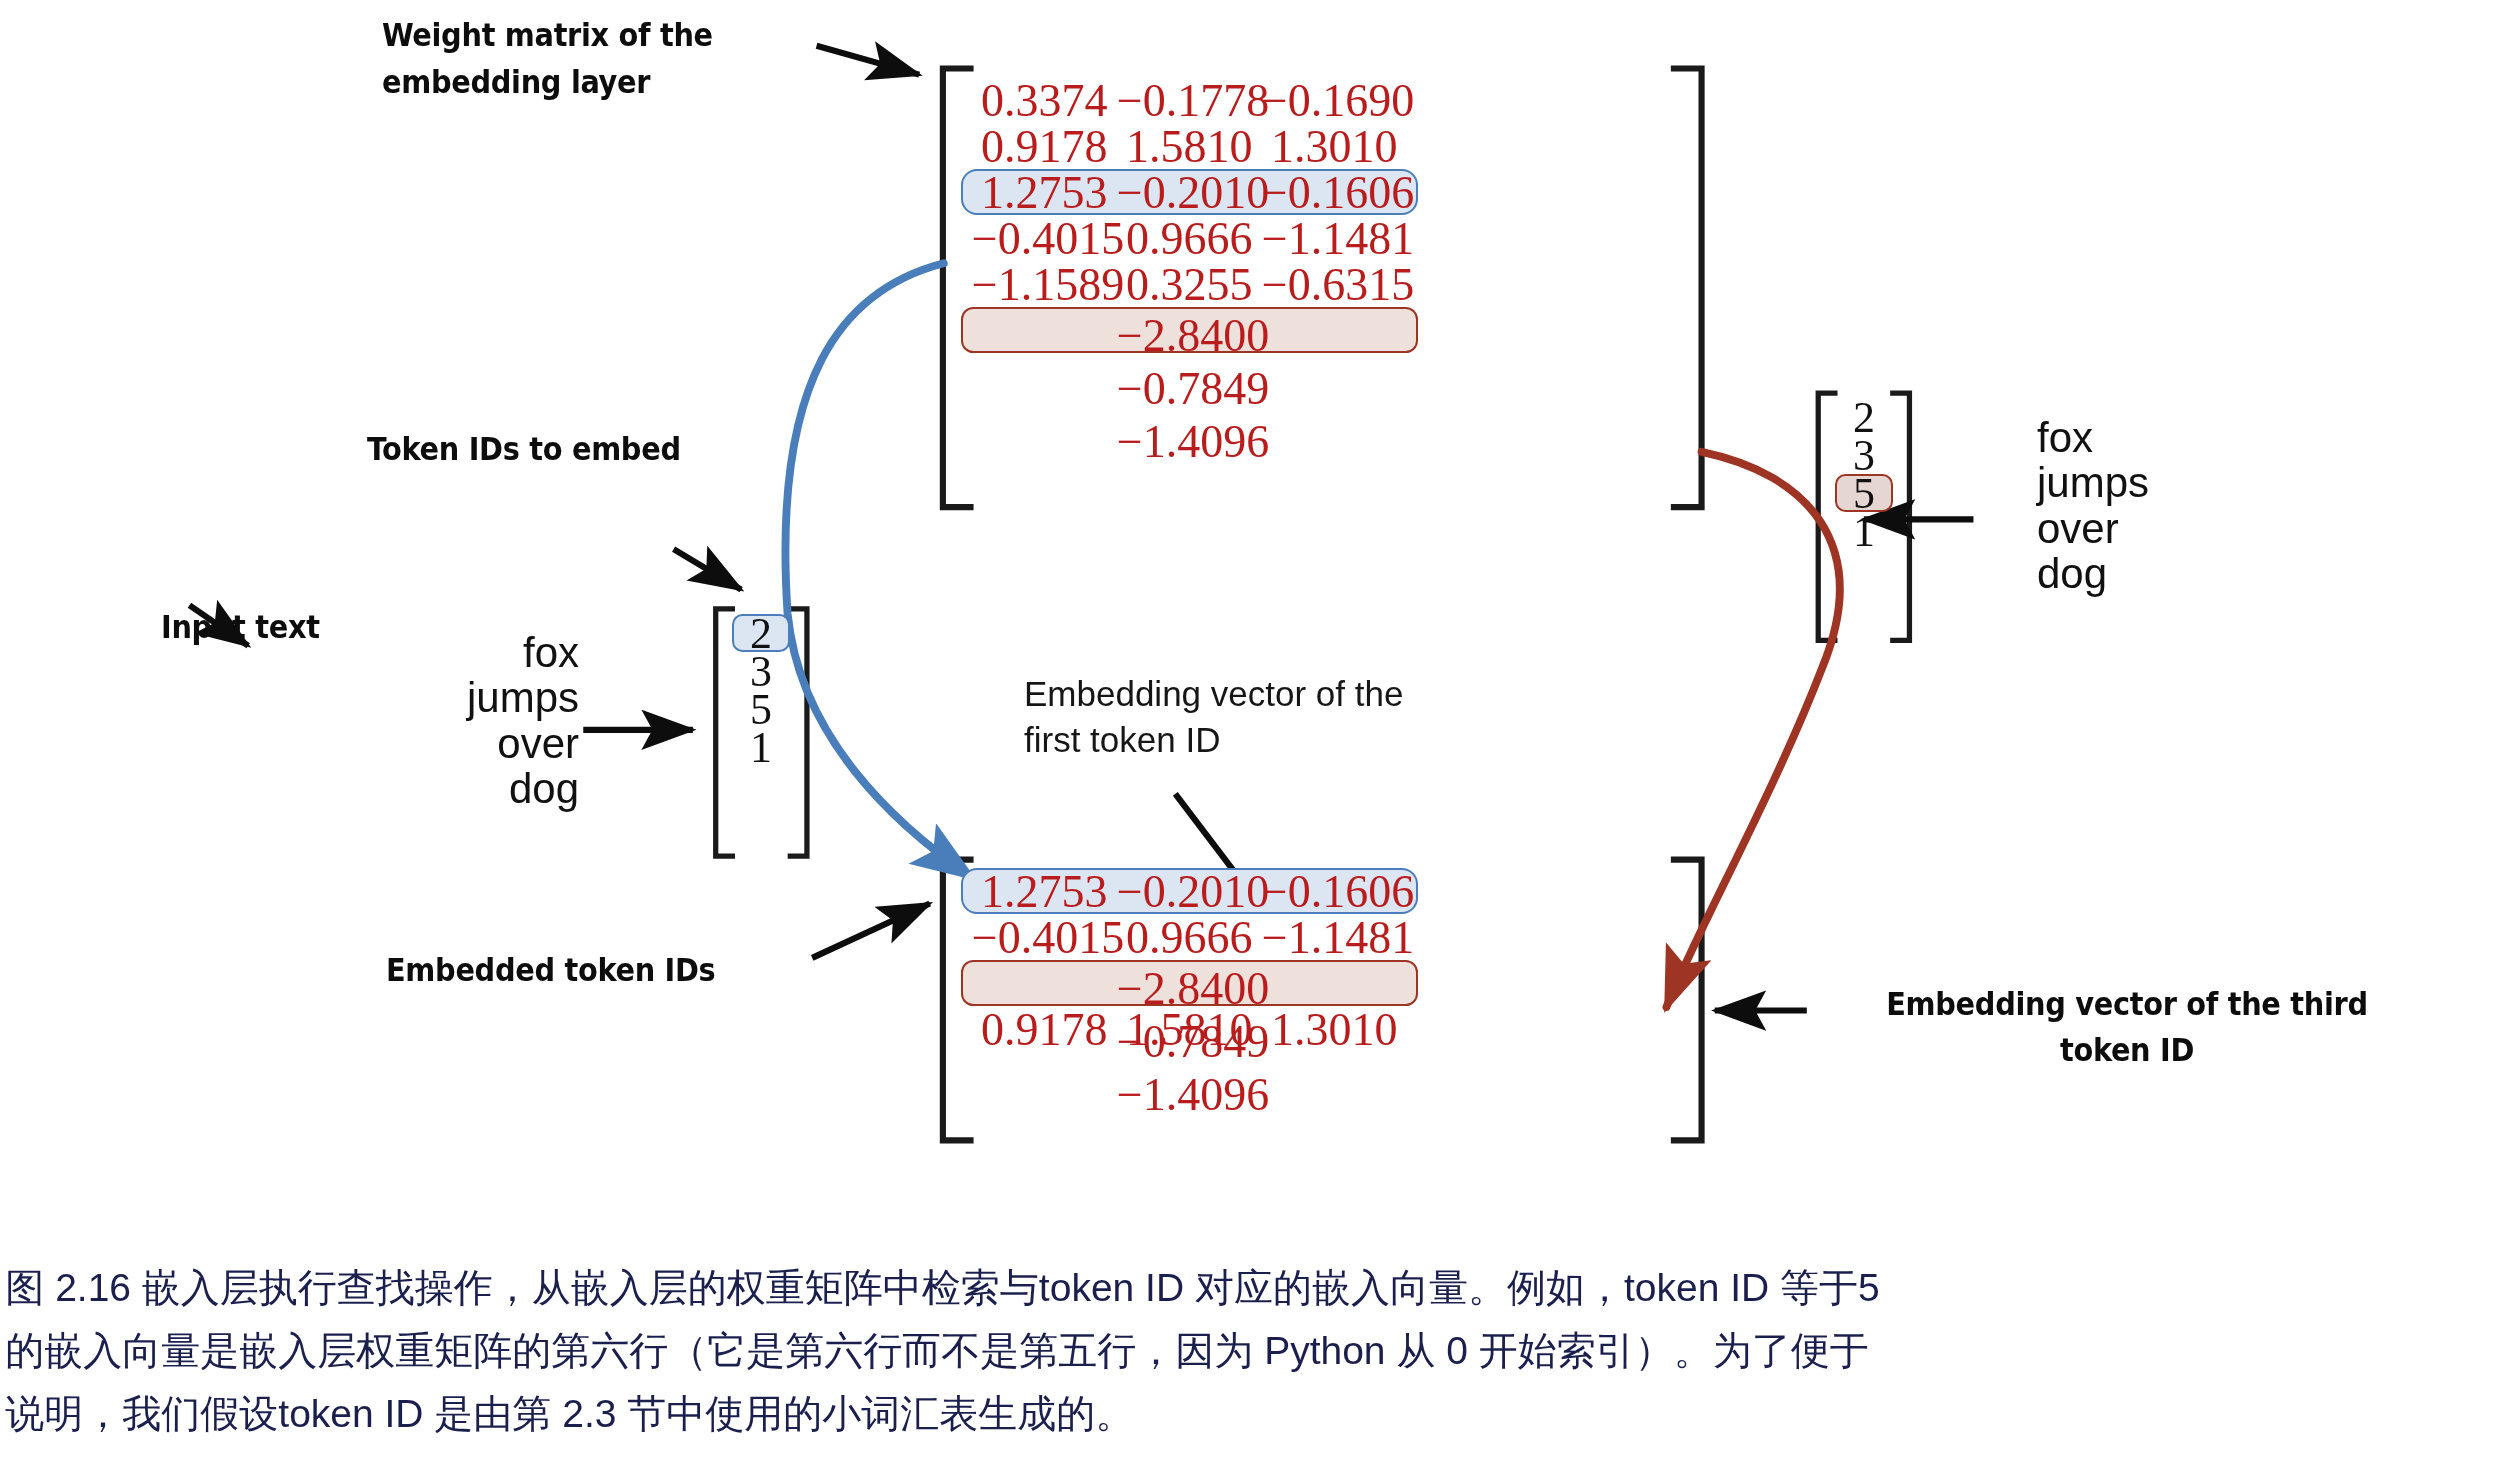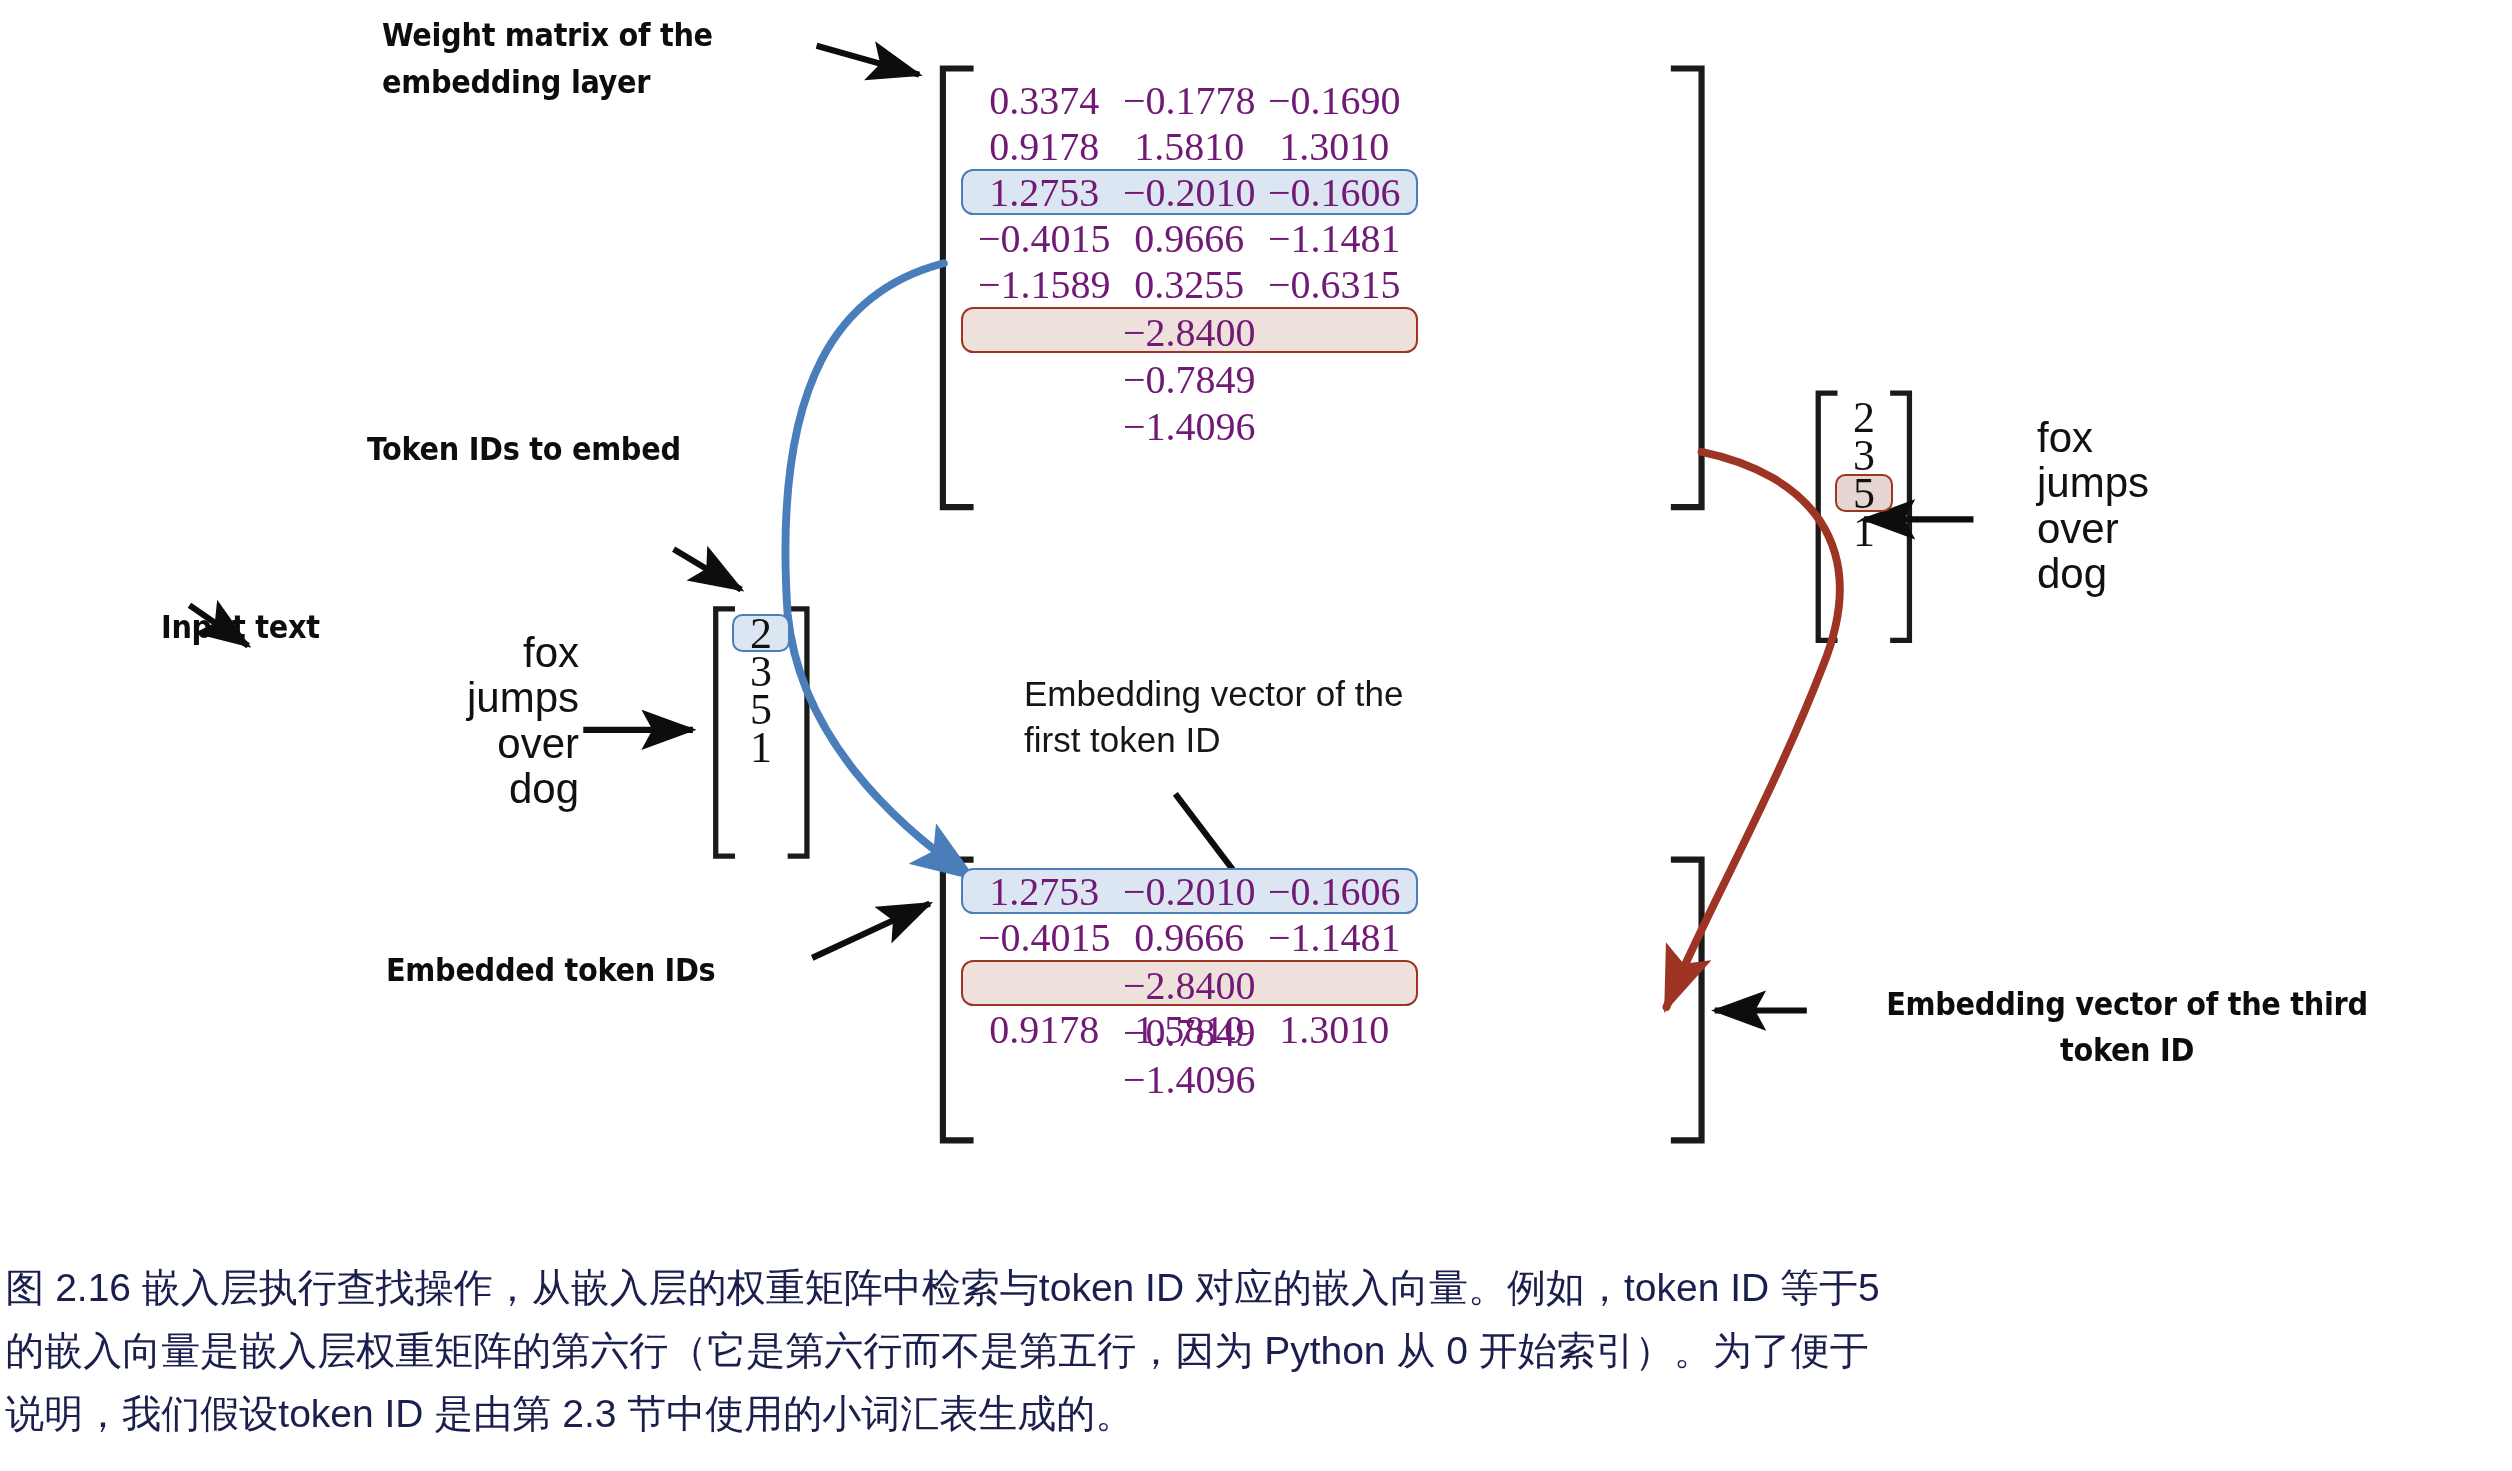--- a/index.html
+++ b/index.html
@@ -65,34 +65,35 @@
     margin-top: 20px;
   }
   .words.left-align { text-align: left; }
 
   
   .matrix {
     position: absolute;
     display: flex;
     flex-direction: column;
     font-family: "Liberation Serif", serif;
-    font-size: 40px;
-    color: #701a75;
+    font-size: 46px;
+    color: #b91c1c;
   }
   .mrow {
     display: flex;
     align-items: center;
     position: relative;
     border: 2.6px solid transparent;
     border-radius: 12.3px;
     box-sizing: border-box;
   }
   .mrow.hl-blue {
     background: #dce6f2;
     border-color: #4a7ebb;
+    border-radius: 16px;
   }
   .mrow.hl-red {
     background: #eee0db;
     border-color: #9e3524;
     flex-direction: column;
   }
   .mcell {
     text-align: center;
     white-space: nowrap;
   }

